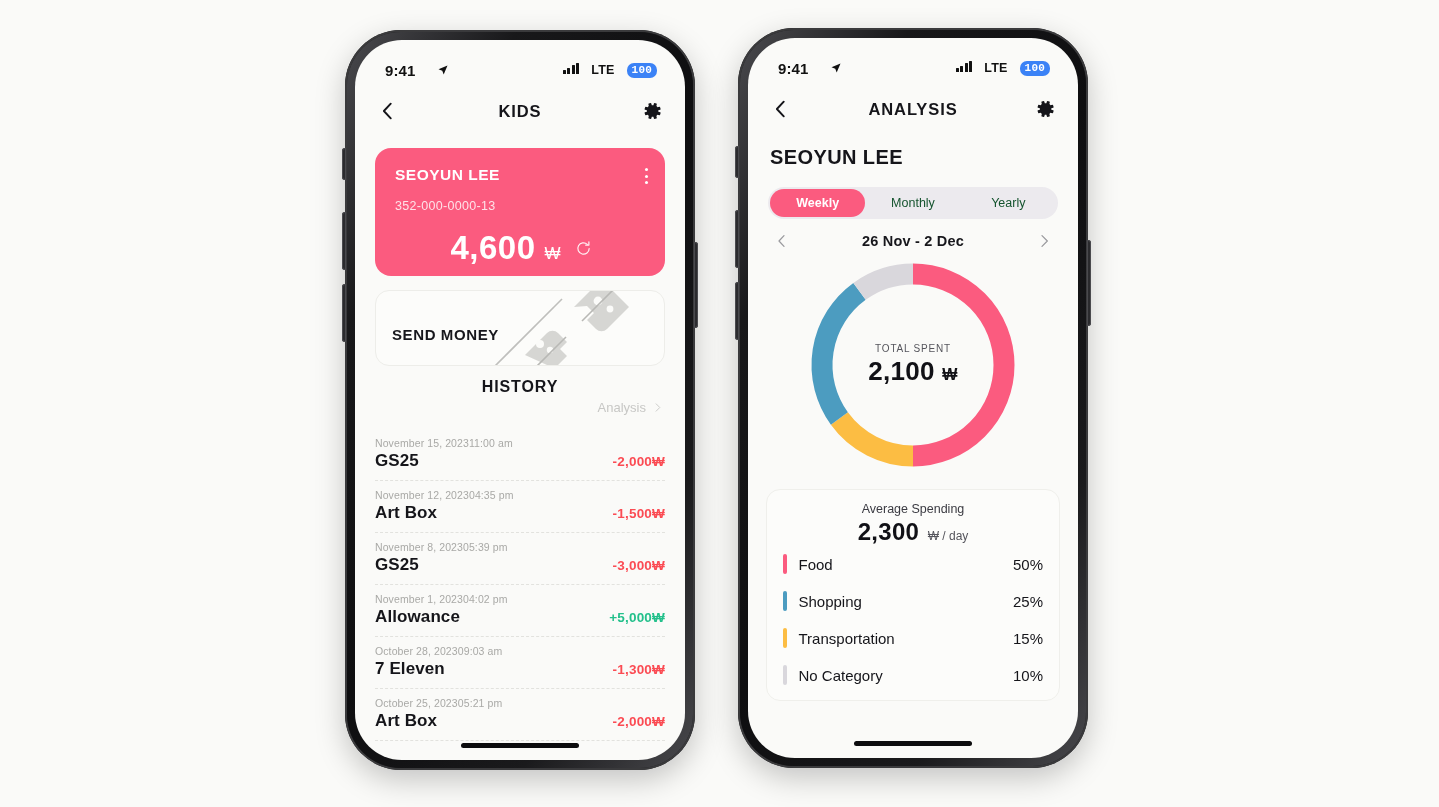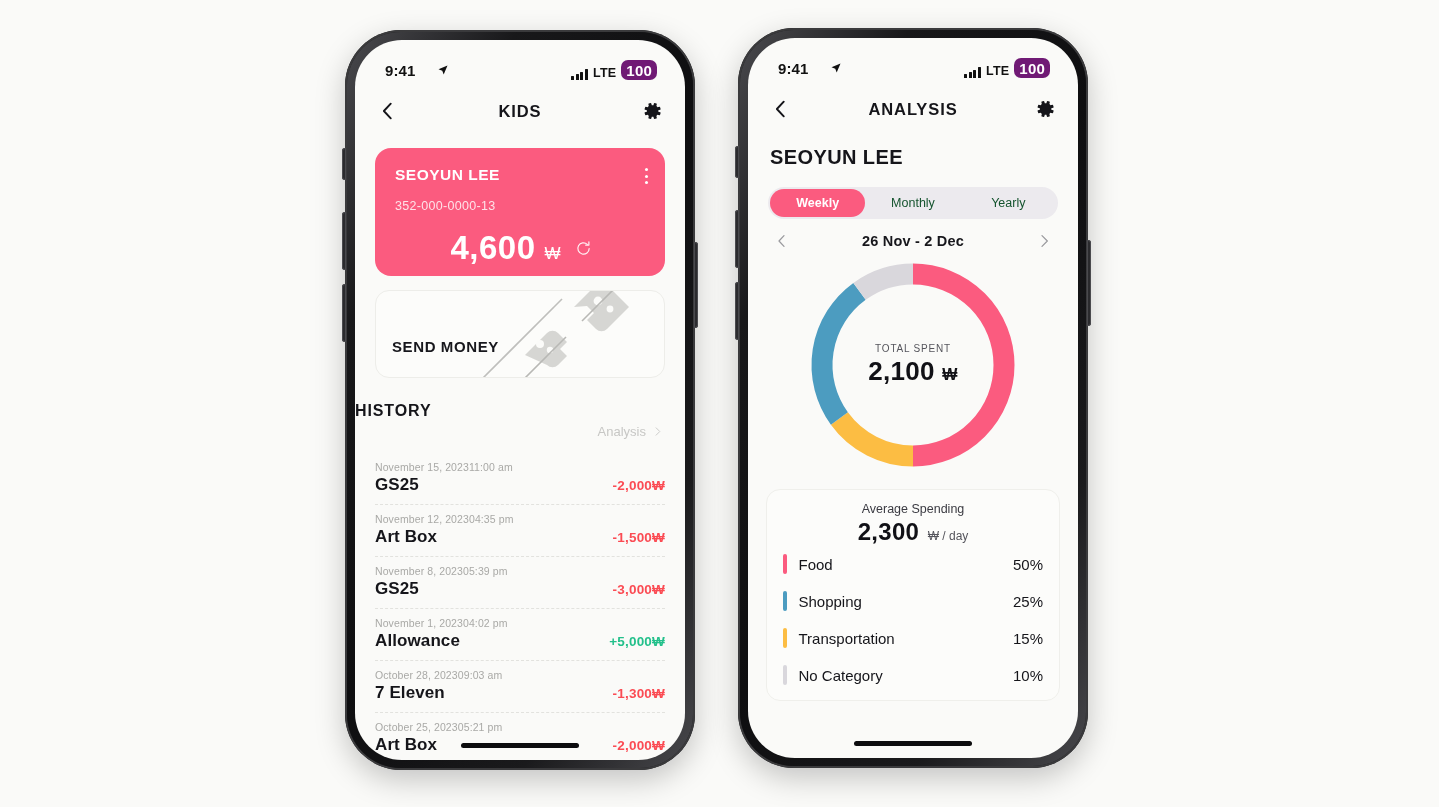--- a/index.html
+++ b/index.html
@@ -41,28 +41,28 @@
   .btn-volup  { left: -3px; top: 182px;  width: 4px; height: 58px; border-radius: 3px 0 0 3px; }
   .btn-voldn  { left: -3px; top: 254px;  width: 4px; height: 58px; border-radius: 3px 0 0 3px; }
   .btn-power  { right: -3px; top: 212px; width: 4px; height: 86px; border-radius: 0 3px 3px 0; }
 
   
   .statusbar {
     height: 48px; display: flex; align-items: center;
     justify-content: space-between; padding: 12px 28px 0 30px;
   }
   .sb-time { font-size: 15px; font-weight: 700; color: #111; letter-spacing: .1px; display:flex; align-items:center; gap:22px;}
-  .sb-right { display: flex; align-items: flex-end; gap: 5px; }
+  .sb-right { display: flex; align-items: flex-start; gap: 12px; }
   .bars { display: flex; align-items: flex-end; gap: 1.6px; height: 11px; }
   .bars i { display:block; width: 3px; background:#111; border-radius: .6px; }
   .bars i:nth-child(1){height:4px}.bars i:nth-child(2){height:6px}
   .bars i:nth-child(3){height:8.5px}.bars i:nth-child(4){height:11px}
   .lte { font-size: 12.5px; font-weight: 700; color:#111; letter-spacing:.2px;}
-  .batt { background:#701a75; color:#fff; font-size:15px; font-weight:800;
-          border-radius:7px; padding:1.5px 5px 1.5px 5px; letter-spacing:.2px;}
+  .batt { background:#3b82f6; color:#fff; font-size:11px; font-weight:800;
+          border-radius:7px; padding:1.5px 5px 1.5px 5px; letter-spacing:.2px;font-family:Liberation Mono, monospace;}
 
   
   .navbar { height: 46px; display: flex; align-items: center; padding: 0 22px; position: relative; }
   .nav-title { position:absolute; left:0; right:0; text-align:center;
                font-size: 16.5px; font-weight: 800; letter-spacing: .9px; color: #15151a; }
   .icon-back { width: 22px; height: 22px; position: relative; z-index: 2; cursor: pointer; }
   .icon-gear { margin-left: auto; width: 24px; height: 24px; position: relative; z-index: 2; cursor: pointer; }
 
   
   .card-balance {
@@ -73,29 +73,29 @@
   .bal-acct { font-size: 12.5px; font-weight: 500; color: rgba(255,255,255,.82); margin-top: 15px; letter-spacing:.3px;}
   .bal-dots { position: absolute; right: 16px; top: 20px; width: 4px; cursor: pointer; }
   .bal-dots span { display:block; width:3.2px;height:3.2px;border-radius:50%;background:#fff;margin-bottom:3.4px;}
   .bal-amt-row { display:flex; align-items:baseline; justify-content:center; gap:9px; margin-top: 16px; }
   .bal-amt { font-size: 33px; font-weight: 800; letter-spacing: .5px; }
   .bal-cur { font-size: 17px; font-weight: 500; }
   .bal-refresh { width: 17px; height: 17px; align-self:center; margin-left:5px; cursor:pointer; opacity:.9;}
 
   
   .card-send {
-    margin: 14px 20px 0; height: 88px; border-radius: 14px;
+    margin: 14px 20px 0; height: 76px; border-radius: 14px;
     background: #FCFCFA; border: 1px solid #EDEDE9; position: relative; overflow: hidden;
   }
   .send-label { position: absolute; left: 16px; bottom: 22px; font-size: 15px;
                 font-weight: 800; letter-spacing: .6px; color: #17171c; }
   .send-art { position: absolute; right: -6px; top: -10px; width: 200px; height: 110px; }
 
   
-  .hist-head { margin-top: 24px; text-align:left; font-size: 16px; font-weight: 800;
+  .hist-head { margin-top: 12px; text-align:center; font-size: 16px; font-weight: 800;
                letter-spacing: .9px; color: #15151a; }
   .hist-link { display:flex; align-items:center; justify-content:flex-end; gap:6px;
                padding: 4px 22px 0 0; color:#C7C7C5; font-size: 13px; cursor:pointer;}
   .hist-list { margin-top: 14px; padding: 0 20px; }
   .hist-row { padding: 8px 0 9px; border-bottom: 1px dashed #E2E2DE; }
   .hr-top { display:flex; justify-content:flex-start; font-size: 10.5px; color:#A9A9A6; letter-spacing:.1px;}
   .hr-bot { display:flex; justify-content:space-between; align-items:baseline; margin-top: 2px; }
   .hr-merch { font-size: 17px; font-weight: 800; color:#15151a; letter-spacing:.1px;}
   .hr-amt { font-size: 13.5px; font-weight: 700; letter-spacing:.2px;}
   .neg { color: #FB4B53; }

